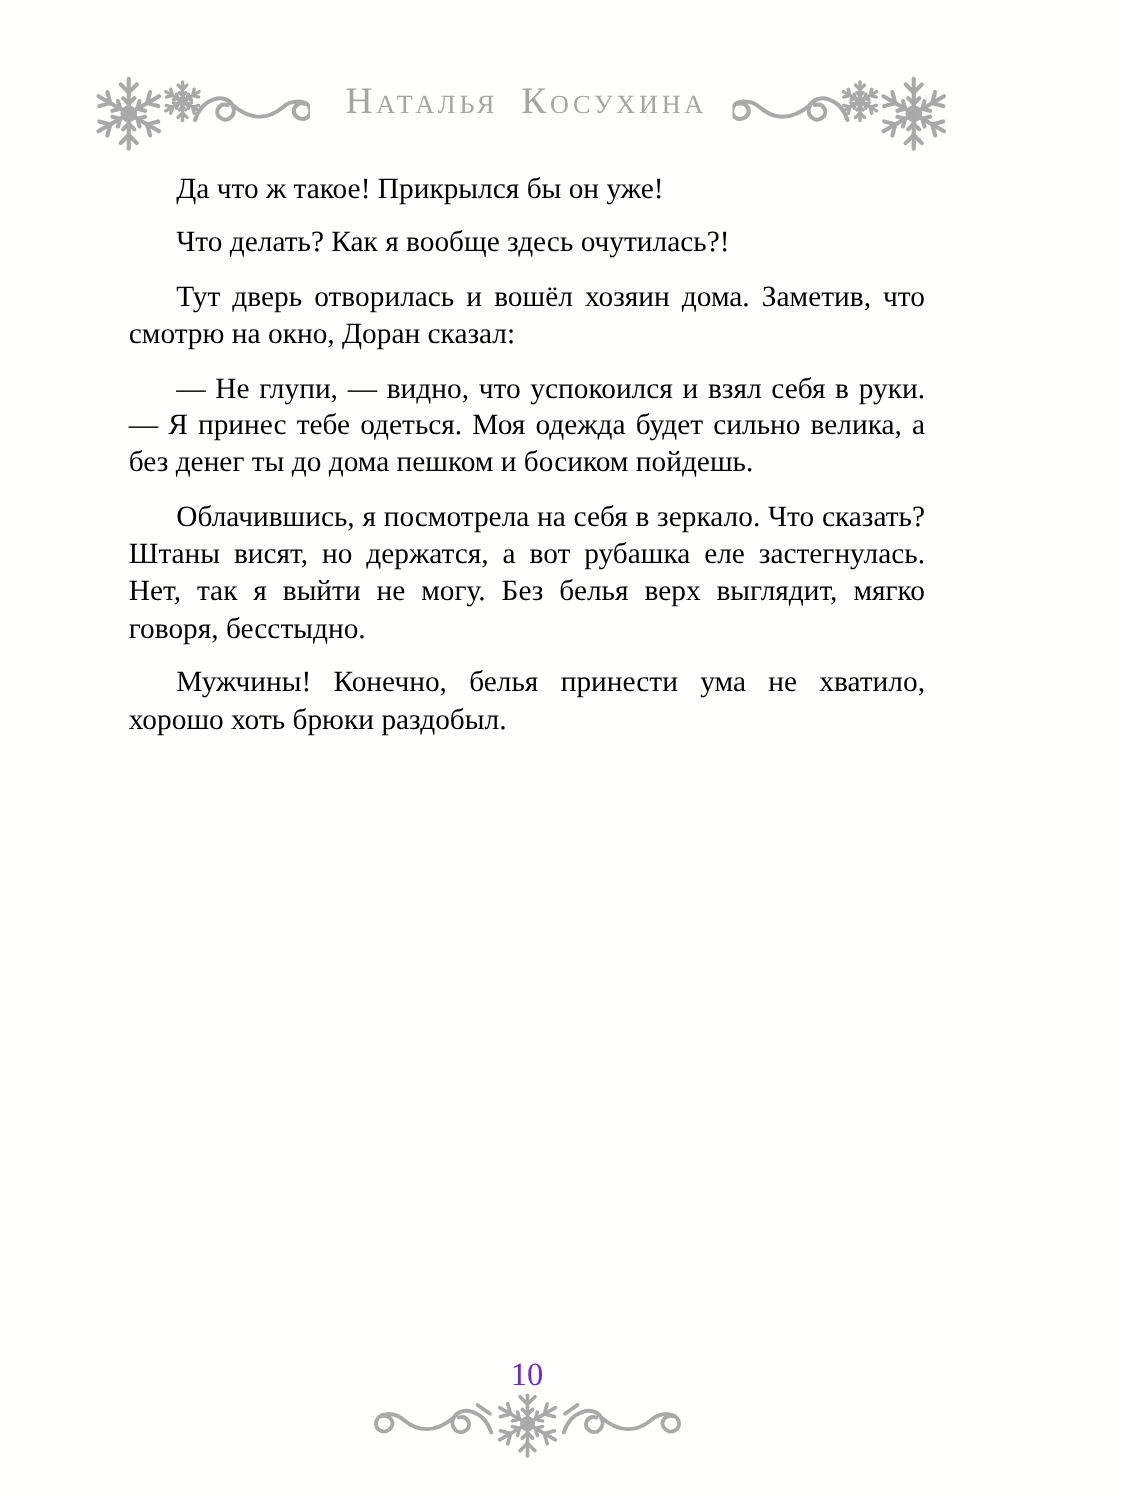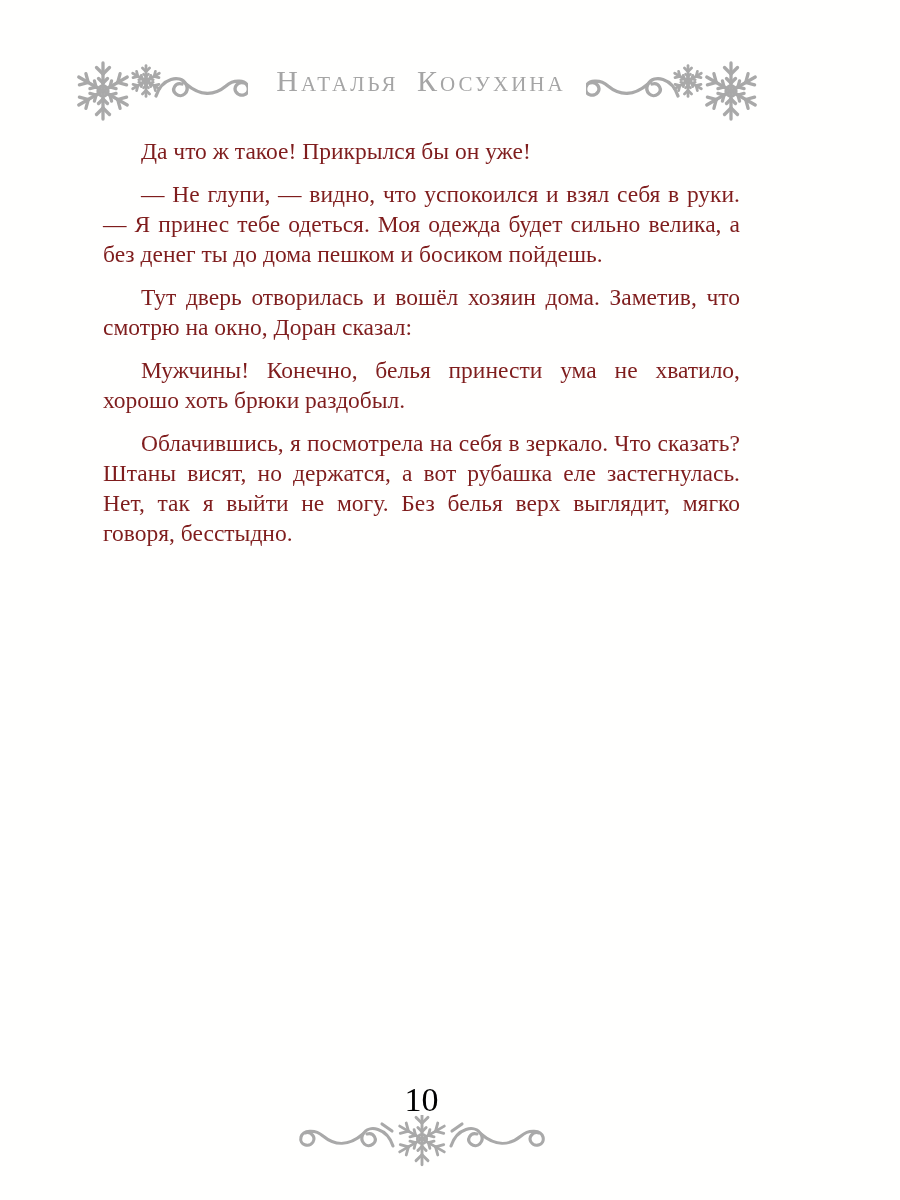--- a/index.html
+++ b/index.html
@@ -23,32 +23,32 @@
     position: absolute; left: 421px; top: 16px;
     transform: translateX(-50%);
     font-variant: small-caps;
     font-size: 30px; line-height: 30px;
     letter-spacing: 3px; word-spacing: 8px;
     color: #a5a5a5; white-space: nowrap; font-weight: 400;
   }
   
   .body-text {
     position: absolute; top: 137px; left: 103px; width: 637px;
-    color: #7f1d1d;
+    color: #000000;
     font-size: 23.5px; line-height: 29.8px;
     text-align: justify;
   }
   .body-text p { margin: 0 0 13.5px 0; text-indent: 38px; }
   
   .footer {
     position: absolute; top: 1086px; left: 103px; width: 637px;
     text-align: center;
   }
   .page-number {
-    font-size: 34px; line-height: 28px; color: #000000;
+    font-size: 26px; line-height: 28px; color: #6d28d9;
   }
   .footer-orn { margin-top: 1px; }
 </style>
 </head>
 <body>
 
 <svg width="0" height="0" style="position:absolute" aria-hidden="true">
   <defs>
     <g id="sf-arm">
       <line x1="0" y1="0" x2="0" y2="-28"></line>
@@ -89,24 +89,25 @@
         <use href="#snowflake" transform="translate(33,37)"></use>
         <use href="#snowflake" transform="translate(76,27) scale(0.55)" stroke-width="5"></use>
         <use href="#swirl" transform="translate(86,12)"></use>
       </g>
     </svg>
   </div>
 
   <main class="body-text">
 
   <p>Да что ж такое! Прикрылся бы он уже!</p>
+      <p>Что делать? Как я вообще здесь очутилась?!</p>
+      <p>Тут дверь отворилась и вошёл хозяин дома. Заметив, что смотрю на окно, Доран сказал:</p>
       <p>— Не глупи, — видно, что успокоился и взял себя в руки. — Я принес тебе одеться. Моя одежда будет сильно велика, а без денег ты до дома пешком и босиком пойдешь.</p>
-      <p>Тут дверь отворилась и вошёл хозяин дома. Заметив, что смотрю на окно, Доран сказал:</p>
+      <p>Облачившись, я посмотрела на себя в зеркало. Что сказать? Штаны висят, но держатся, а вот рубашка еле застегнулась. Нет, так я выйти не могу. Без белья верх выглядит, мягко говоря, бесстыдно.</p>
       <p>Мужчины! Конечно, белья принести ума не хватило, хорошо хоть брюки раздобыл.</p>
-      <p>Облачившись, я посмотрела на себя в зеркало. Что сказать? Штаны висят, но держатся, а вот рубашка еле застегнулась. Нет, так я выйти не могу. Без белья верх выглядит, мягко говоря, бесстыдно.</p>
     </main>
 
   <div class="footer">
     <div class="page-number">10</div>
     <svg class="footer-orn" width="252" height="58" viewBox="0 0 252 58">
       <g stroke="#a9a9a9" stroke-width="3.1" fill="none" stroke-linecap="round">
         <use href="#swirl" transform="translate(97,1) scale(-1,1)"></use>
         <use href="#swirl" transform="translate(155,1)"></use>
         <line x1="86" y1="9" x2="96" y2="16"></line>
         <line x1="166" y1="9" x2="156" y2="16"></line>

